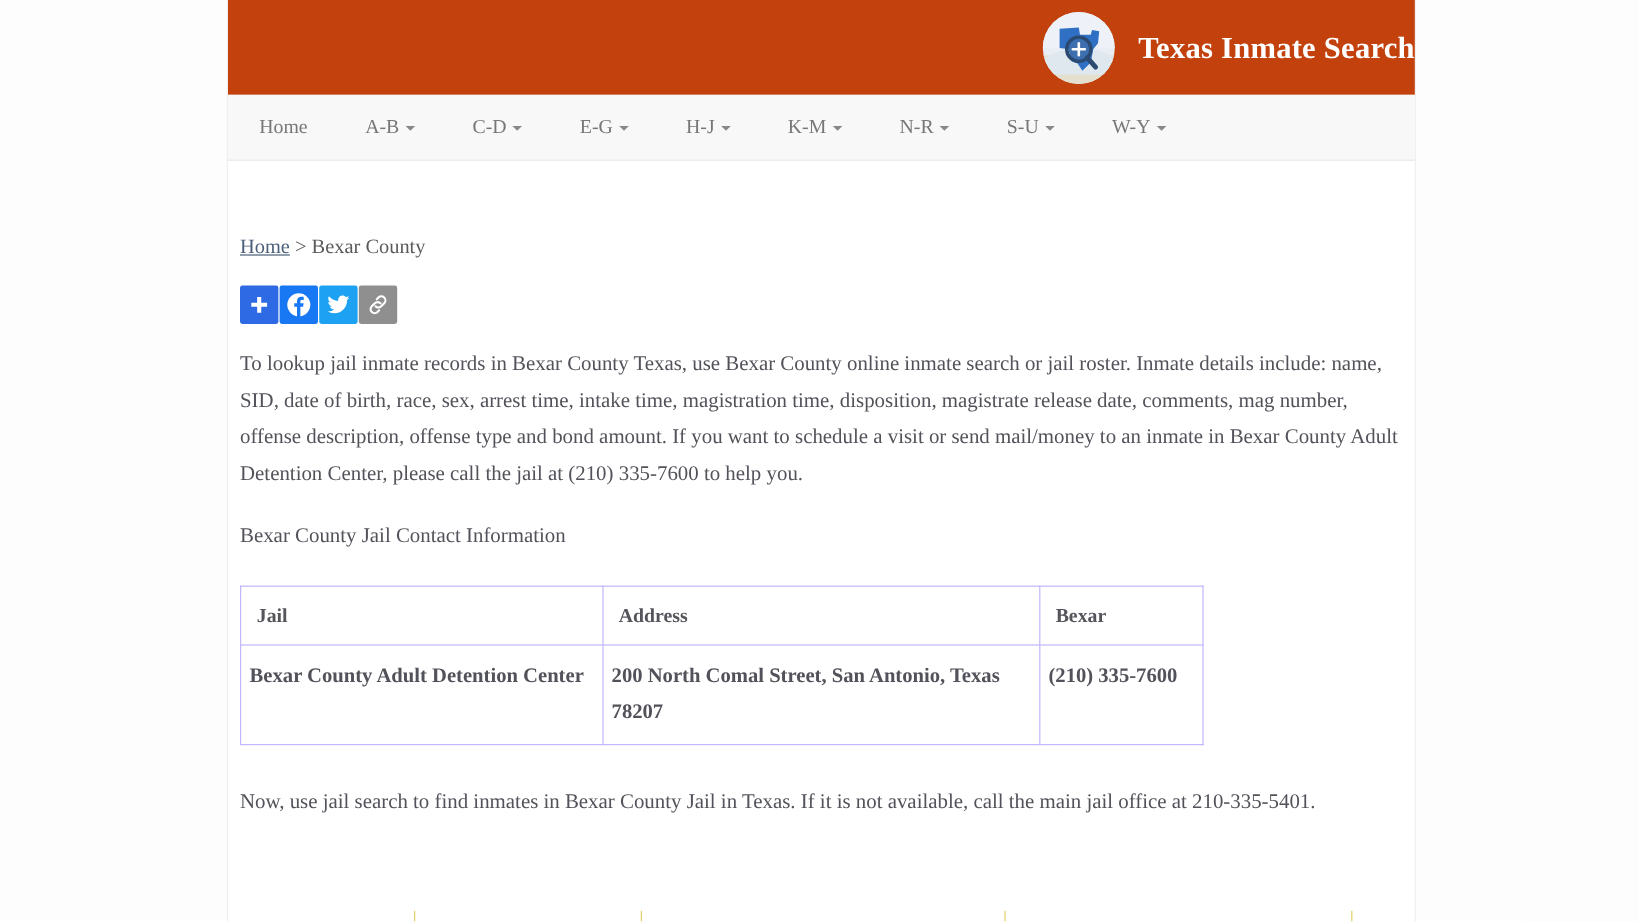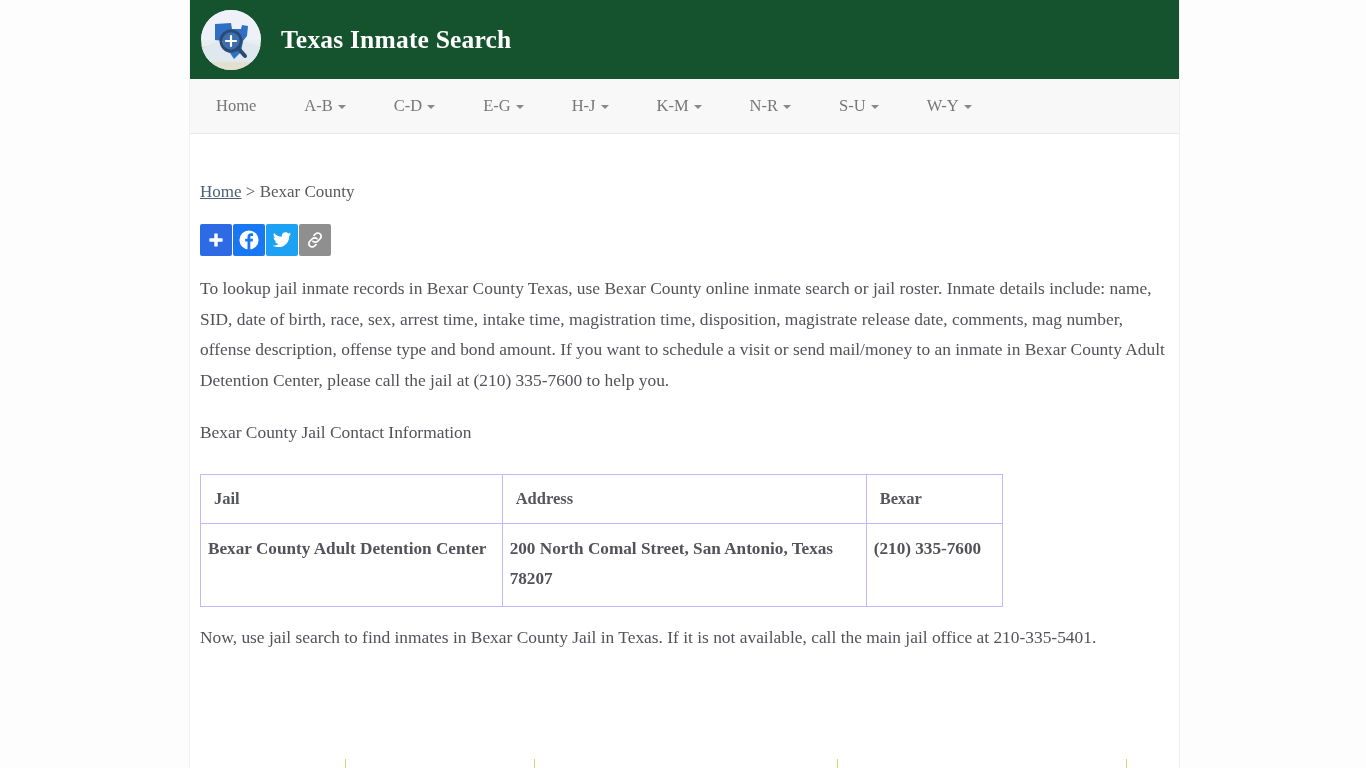--- a/index.html
+++ b/index.html
@@ -34,24 +34,25 @@
     width: 991px;
     min-height: 768px;
     background: #ffffff;
     border-left: 1px solid #f0f0f0;
     border-right: 1px solid #efefef;
   }
 
   
   .site-header {
     height: 79px;
-    background: #14532d;
+    background: #c2410c;
     display: flex;
     align-items: center;
     padding-left: 11px;
+    justify-content: flex-end;
   }
   .logo {
     width: 60px; height: 60px;
     border-radius: 50%;
     background: #e8eef4;
     position: relative;
     overflow: hidden;
     flex: 0 0 auto;
     margin-right: 20px;
   }
@@ -109,21 +110,21 @@
     border-right: 4px solid transparent;
     border-top: 4px solid #888888;
     vertical-align: middle;
   }
 
   
   .content {
     padding: 0 10px 0 10px;
   }
   .breadcrumb {
-    margin-top: 48px;
+    margin-top: 62px;
     font-size: 17px;
     color: #5a5a5a;
   }
   .breadcrumb a {
     color: #4a5f7a;
     text-decoration: underline;
   }
   .page-title {
     margin: 23px 0 0 0;
     font-size: 25.5px;
@@ -185,21 +186,21 @@
   }
   .contact-table td {
     padding: 10px 12px 12px 7px;
     font-weight: bold;
   }
   .col-jail    { width: 290px; }
   .col-address { width: 350px; }
   .col-phone   { width: 131px; }
 
   .bottom-para {
-    margin-top: 15px;
+    margin-top: 31px;
     font-size: 17.4px;
     line-height: 30.5px;
     color: #52525a;
     max-width: 950px;
   }
 
   
   .tick-row {
     position: absolute;
     left: 189px;

